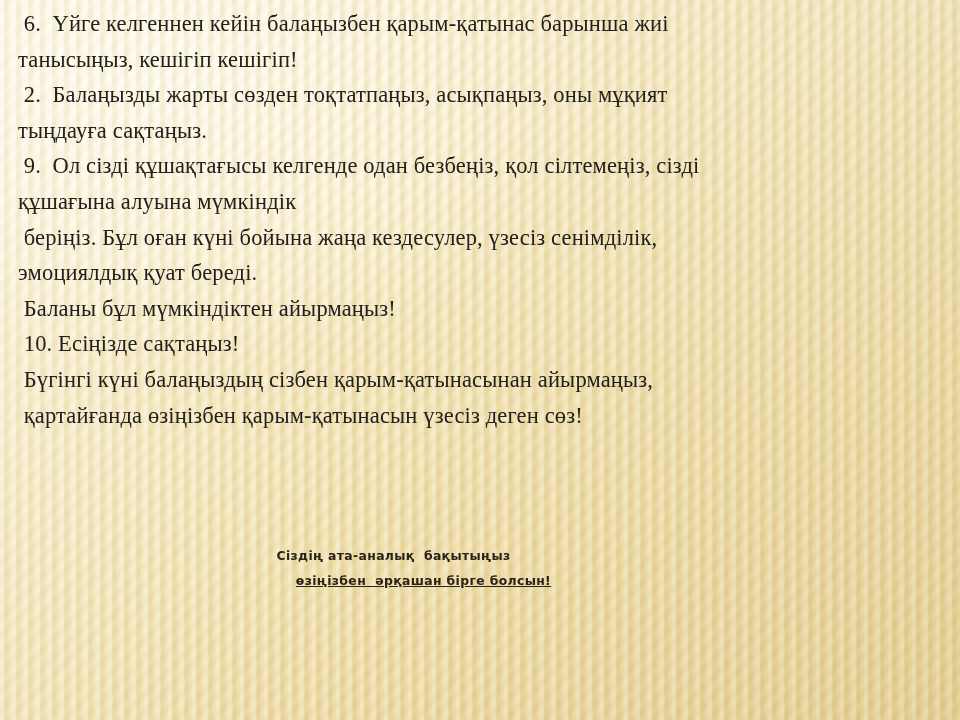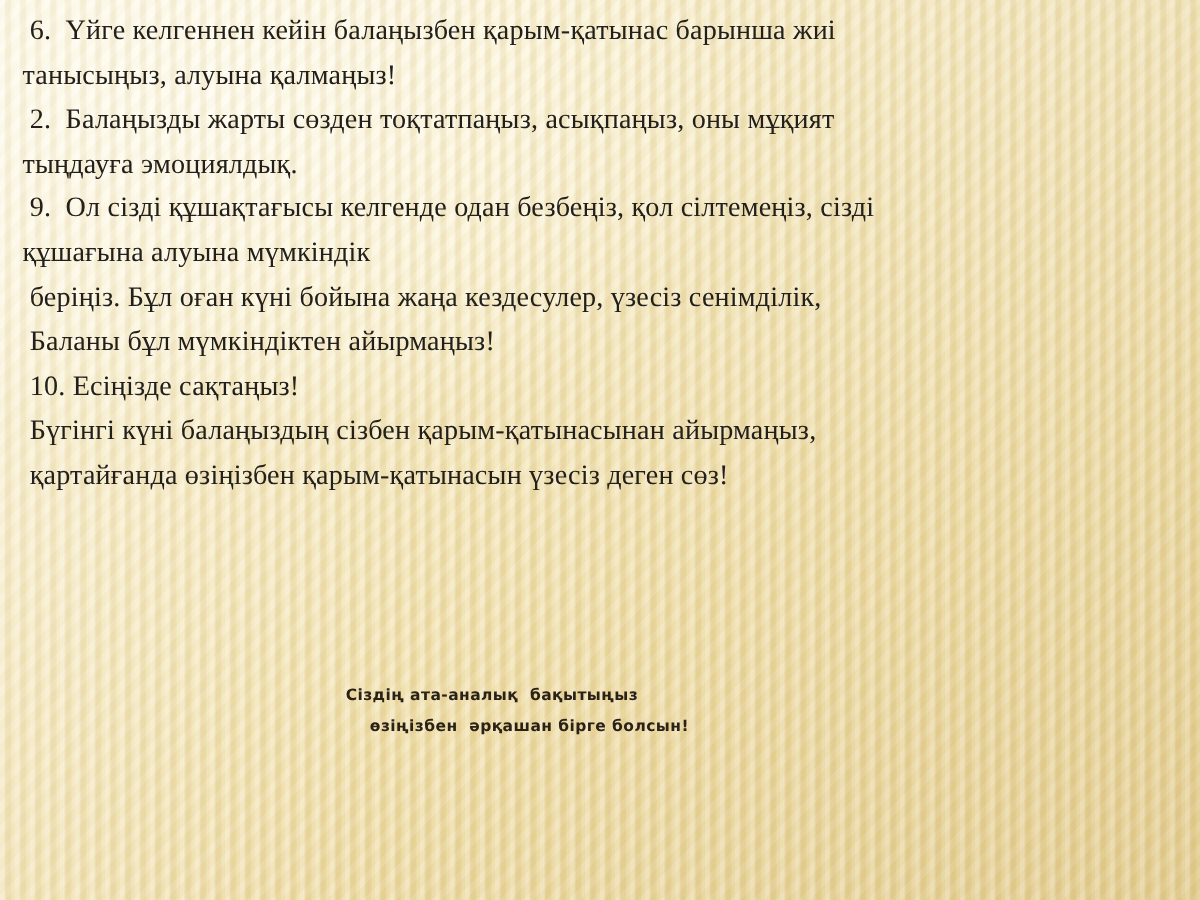--- a/index.html
+++ b/index.html
@@ -96,40 +96,41 @@
   .closing-line {
     color: #2a2217;
     font-family: "DejaVu Sans", sans-serif;
     font-weight: bold;
     font-size: 12.4px;
     line-height: 25px;
     letter-spacing: 0.35px;
     white-space: pre;
   }
   .closing-line.l1 { margin-left: -1px; }
-  .closing-line.l2 { margin-left: 59px; }
+  .closing-line.l2 { margin-left: 59px; text-decoration: underline; }
 </style>
 </head>
 <body>
 
 <div id="slide">
 
   <div class="bg-wash"></div>
   <div class="bg-stripes"></div>
   <div class="bg-diag"></div>
   <div class="bg-vig"></div>
 
   <div class="body-block">
     <div class="line"> 6.  Үйге келгеннен кейін балаңызбен қарым-қатынас барынша жиі</div>
-    <div class="line">танысыңыз, алуына қалмаңыз!</div>
+    <div class="line">танысыңыз, кешігіп кешігіп!</div>
     <div class="line"> 2.  Балаңызды жарты сөзден тоқтатпаңыз, асықпаңыз, оны мұқият</div>
-    <div class="line">тыңдауға эмоциялдық.</div>
+    <div class="line">тыңдауға сақтаңыз.</div>
     <div class="line"> 9.  Ол сізді құшақтағысы келгенде одан безбеңіз, қол сілтемеңіз, сізді</div>
     <div class="line">құшағына алуына мүмкіндік</div>
     <div class="line"> беріңіз. Бұл оған күні бойына жаңа кездесулер, үзесіз сенімділік,</div>
+    <div class="line">эмоциялдық қуат береді.</div>
     <div class="line"> Баланы бұл мүмкіндіктен айырмаңыз!</div>
     <div class="line"> 10. Есіңізде сақтаңыз!</div>
     <div class="line"> Бүгінгі күні балаңыздың сізбен қарым-қатынасынан айырмаңыз,</div>
     <div class="line"> қартайғанда өзіңізбен қарым-қатынасын үзесіз деген сөз!</div>
   </div>
 
   <div class="closing-block">
     <div class="closing-line l1">Сіздің ата-аналық  бақытыңыз</div>
     <div class="closing-line l2">өзіңізбен  әрқашан бірге болсын!</div>
   </div>

